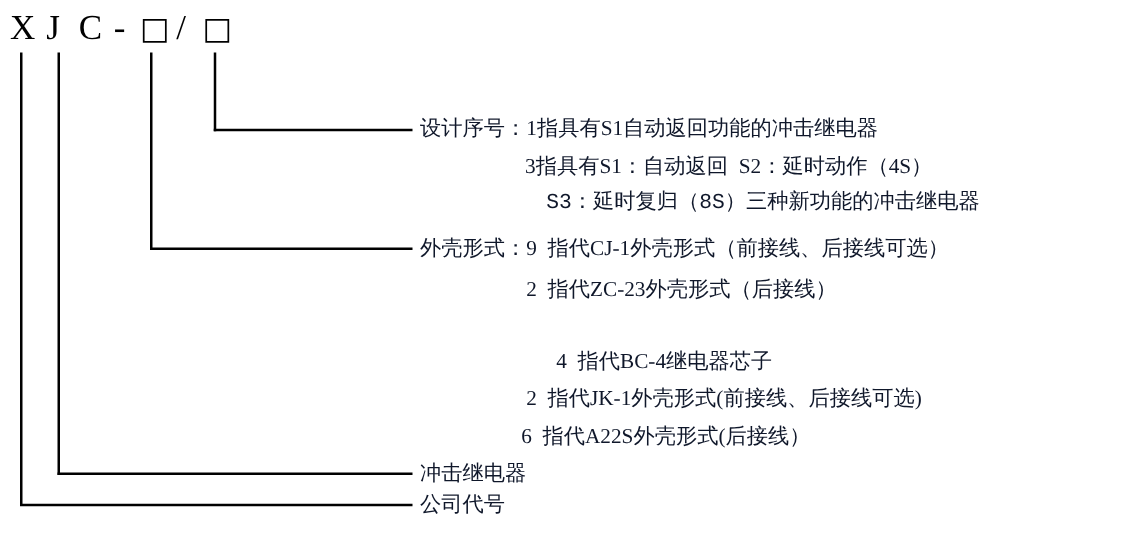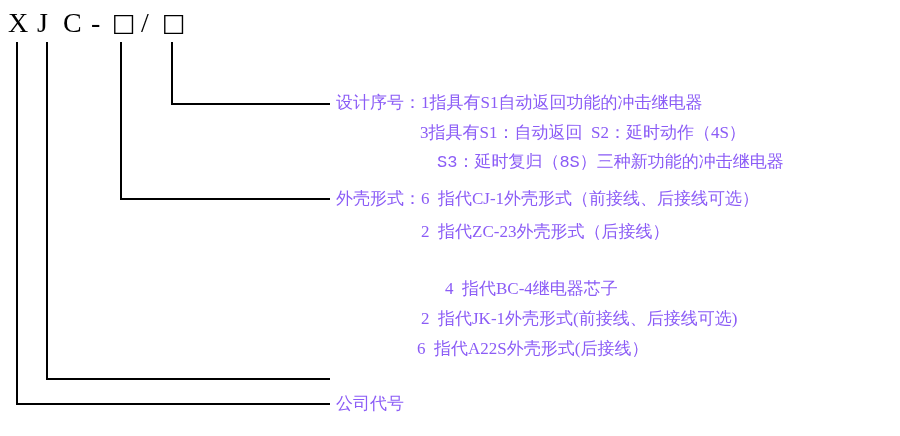--- a/index.html
+++ b/index.html
@@ -32,21 +32,21 @@
   .hline{
     position:absolute;
     height:2px;
     background:#000000;
   }
   .label{
     position:absolute;
     font-size:17px;
     line-height:20px;
     white-space:pre;
-    color:#8b5cf6;
+    color:#0f172a;
     font-family:"Liberation Serif","DejaVu Serif",serif;
   }
 </style>
 </head>
 <body>
 
 <div class="canvas">
 
   <span class="model-char" style="left:8px;top:8px;">X</span>
   <span class="model-char" style="left:37px;top:8px;">J</span>
@@ -63,21 +63,22 @@
 
   <div class="hline" style="left:171px;top:103px;width:159px;"></div>
   <div class="hline" style="left:120px;top:198px;width:210px;"></div>
   <div class="hline" style="left:46px;top:378px;width:284px;"></div>
   <div class="hline" style="left:16px;top:403px;width:314px;"></div>
 
   <div class="label" style="left:336px;top:93px;">设计序号：1指具有S1自动返回功能的冲击继电器</div>
   <div class="label" style="left:420px;top:123px;">3指具有S1：自动返回  S2：延时动作（4S）</div>
   <div class="label" style="left:437px;top:153px;font-family:Liberation Mono, monospace;">S3：延时复归（8S）三种新功能的冲击继电器</div>
 
-  <div class="label" style="left:336px;top:189px;">外壳形式：6  指代CJ-1外壳形式（前接线、后接线可选）</div>
+  <div class="label" style="left:336px;top:189px;">外壳形式：9  指代CJ-1外壳形式（前接线、后接线可选）</div>
   <div class="label" style="left:421px;top:222px;">2  指代ZC-23外壳形式（后接线）</div>
   <div class="label" style="left:421px;top:279px;margin-left:24px;">4  指代BC-4继电器芯子</div>
   <div class="label" style="left:421px;top:309px;">2  指代JK-1外壳形式(前接线、后接线可选)</div>
   <div class="label" style="left:417px;top:339px;">6  指代A22S外壳形式(后接线）</div>
 
+  <div class="label" style="left:336px;top:369px;">冲击继电器</div>
   <div class="label" style="left:336px;top:394px;">公司代号</div>
 
 </div>
 
 </body></html>

